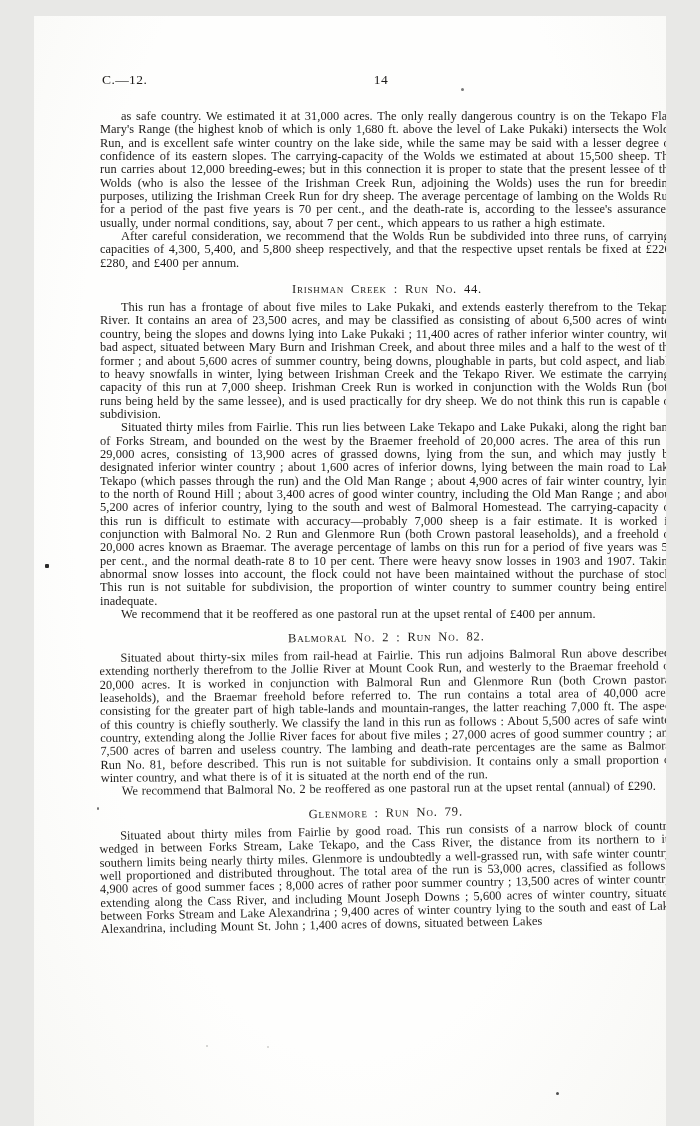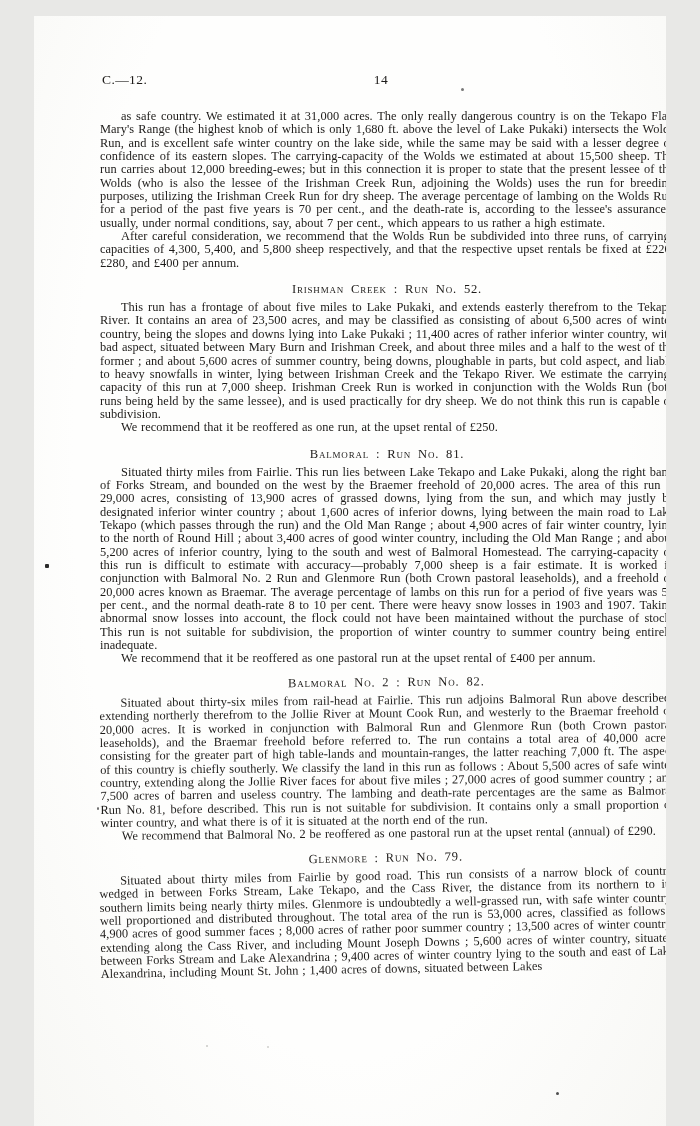--- a/index.html
+++ b/index.html
@@ -92,27 +92,25 @@
       <span class="doc-ref">C.—12.</span>
       <span class="page-num">14</span>
     </div>
 
     <section>
       <p class="body-par">as safe country.  We estimated it at 31,000 acres.  The only really dangerous country is on the Tekapo Flat.  Mary's Range (the highest knob of which is only 1,680 ft. above the level of Lake Pukaki) intersects the Wolds Run, and is excellent safe winter country on the lake side, while the same may be said with a lesser degree of confidence of its eastern slopes.  The carrying-capacity of the Wolds we estimated at about 15,500 sheep.  The run carries about 12,000 breeding-ewes; but in this connection it is proper to state that the present lessee of the Wolds (who is also the lessee of the Irishman Creek Run, adjoining the Wolds) uses the run for breeding purposes, utilizing the Irishman Creek Run for dry sheep.  The average percentage of lambing on the Wolds Run for a period of the past five years is 70 per cent., and the death-rate is, according to the lessee's assurances, usually, under normal conditions, say, about 7 per cent., which appears to us rather a high estimate.</p>
       <p class="body-par">After careful consideration, we recommend that the Wolds Run be subdivided into three runs, of carrying-capacities of 4,300, 5,400, and 5,800 sheep respectively, and that the respective upset rentals be fixed at £220, £280, and £400 per annum.</p>
     </section>
 
     <section>
-      <h2 class="run-heading">Irishman Creek :  Run No. 52.</h2>
+      <h2 class="run-heading">Irishman Creek :  Run No. 44.</h2>
       <p class="body-par">This run has a frontage of about five miles to Lake Pukaki, and extends easterly therefrom to the Tekapo River.  It contains an area of 23,500 acres, and may be classified as consisting of about 6,500 acres of winter country, being the slopes and downs lying into Lake Pukaki ; 11,400 acres of rather inferior winter country, with bad aspect, situated between Mary Burn and Irishman Creek, and about three miles and a half to the west of the former ; and about 5,600 acres of summer country, being downs, ploughable in parts, but cold aspect, and liable to heavy snowfalls in winter, lying between Irishman Creek and the Tekapo River.  We estimate the carrying-capacity of this run at 7,000 sheep.  Irishman Creek Run is worked in conjunction with the Wolds Run (both runs being held by the same lessee), and is used practically for dry sheep.  We do not think this run is capable of subdivision.</p>
-      <p class="body-par">We recommend that it be reoffered as one run, at the upset rental of £250.</p>
     </section>
 
     <section>
-      <h2 class="run-heading">Balmoral :  Run No. 81.</h2>
       <p class="body-par">Situated thirty miles from Fairlie.  This run lies between Lake Tekapo and Lake Pukaki, along the right bank of Forks Stream, and bounded on the west by the Braemer freehold of 20,000 acres.  The area of this run is 29,000 acres, consisting of 13,900 acres of grassed downs, lying from the sun, and which may justly be designated inferior winter country ; about 1,600 acres of inferior downs, lying between the main road to Lake Tekapo (which passes through the run) and the Old Man Range ; about 4,900 acres of fair winter country, lying to the north of Round Hill ; about 3,400 acres of good winter country, including the Old Man Range ; and about 5,200 acres of inferior country, lying to the south and west of Balmoral Homestead.  The carrying-capacity of this run is difficult to estimate with accuracy—probably 7,000 sheep is a fair estimate.  It is worked in conjunction with Balmoral No. 2 Run and Glenmore Run (both Crown pastoral leaseholds), and a freehold of 20,000 acres known as Braemar.  The average percentage of lambs on this run for a period of five years was 55 per cent., and the normal death-rate 8 to 10 per cent.  There were heavy snow losses in 1903 and 1907.  Taking abnormal snow losses into account, the flock could not have been maintained without the purchase of stock.  This run is not suitable for subdivision, the proportion of winter country to summer country being entirely inadequate.</p>
       <p class="body-par">We recommend that it be reoffered as one pastoral run at the upset rental of £400 per annum.</p>
     </section>
 
     <section class="skew-slight">
       <h2 class="run-heading">Balmoral No. 2 :  Run No. 82.</h2>
       <p class="body-par">Situated about thirty-six miles from rail-head at Fairlie.  This run adjoins Balmoral Run above described, extending northerly therefrom to the Jollie River at Mount Cook Run, and westerly to the Braemar freehold of 20,000 acres.  It is worked in conjunction with Balmoral Run and Glenmore Run (both Crown pastoral leaseholds), and the Braemar freehold before referred to.  The run contains a total area of 40,000 acres, consisting for the greater part of high table-lands and mountain-ranges, the latter reaching 7,000 ft.  The aspect of this country is chiefly southerly.  We classify the land in this run as follows :  About 5,500 acres of safe winter country, extending along the Jollie River faces for about five miles ; 27,000 acres of good summer country ; and 7,500 acres of barren and useless country.  The lambing and death-rate percentages are the same as Balmoral Run No. 81, before described.  This run is not suitable for subdivision.  It contains only a small proportion of winter country, and what there is of it is situated at the north end of the run.</p>
       <p class="body-par">We recommend that Balmoral No. 2 be reoffered as one pastoral run at the upset rental (annual) of £290.</p>
     </section>
 

